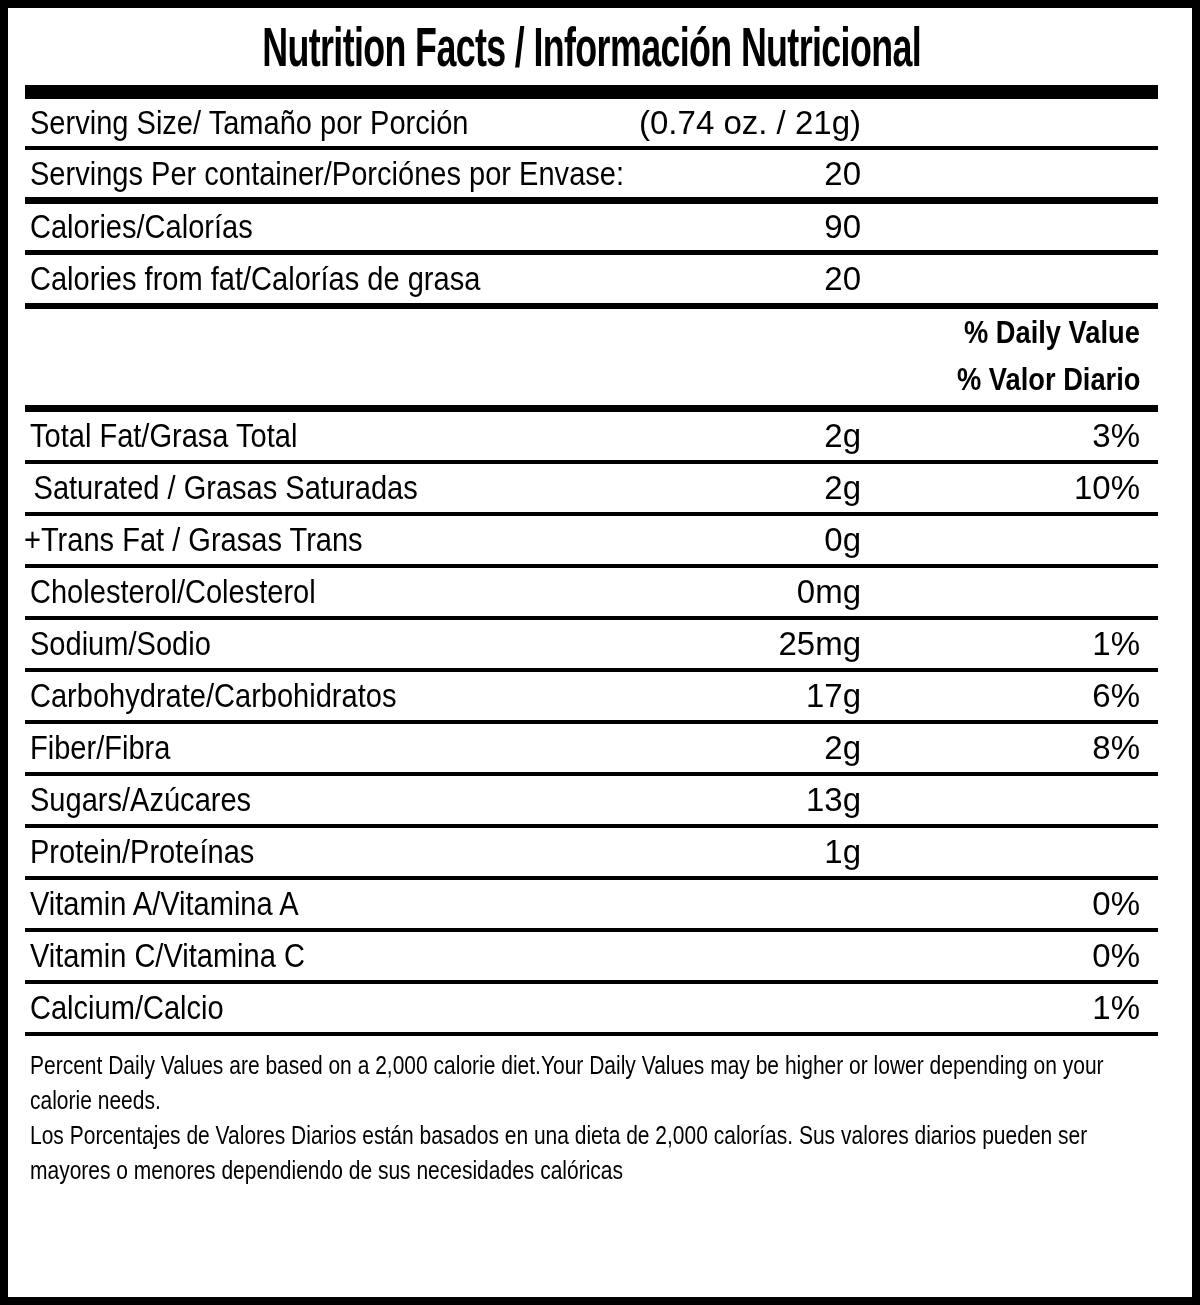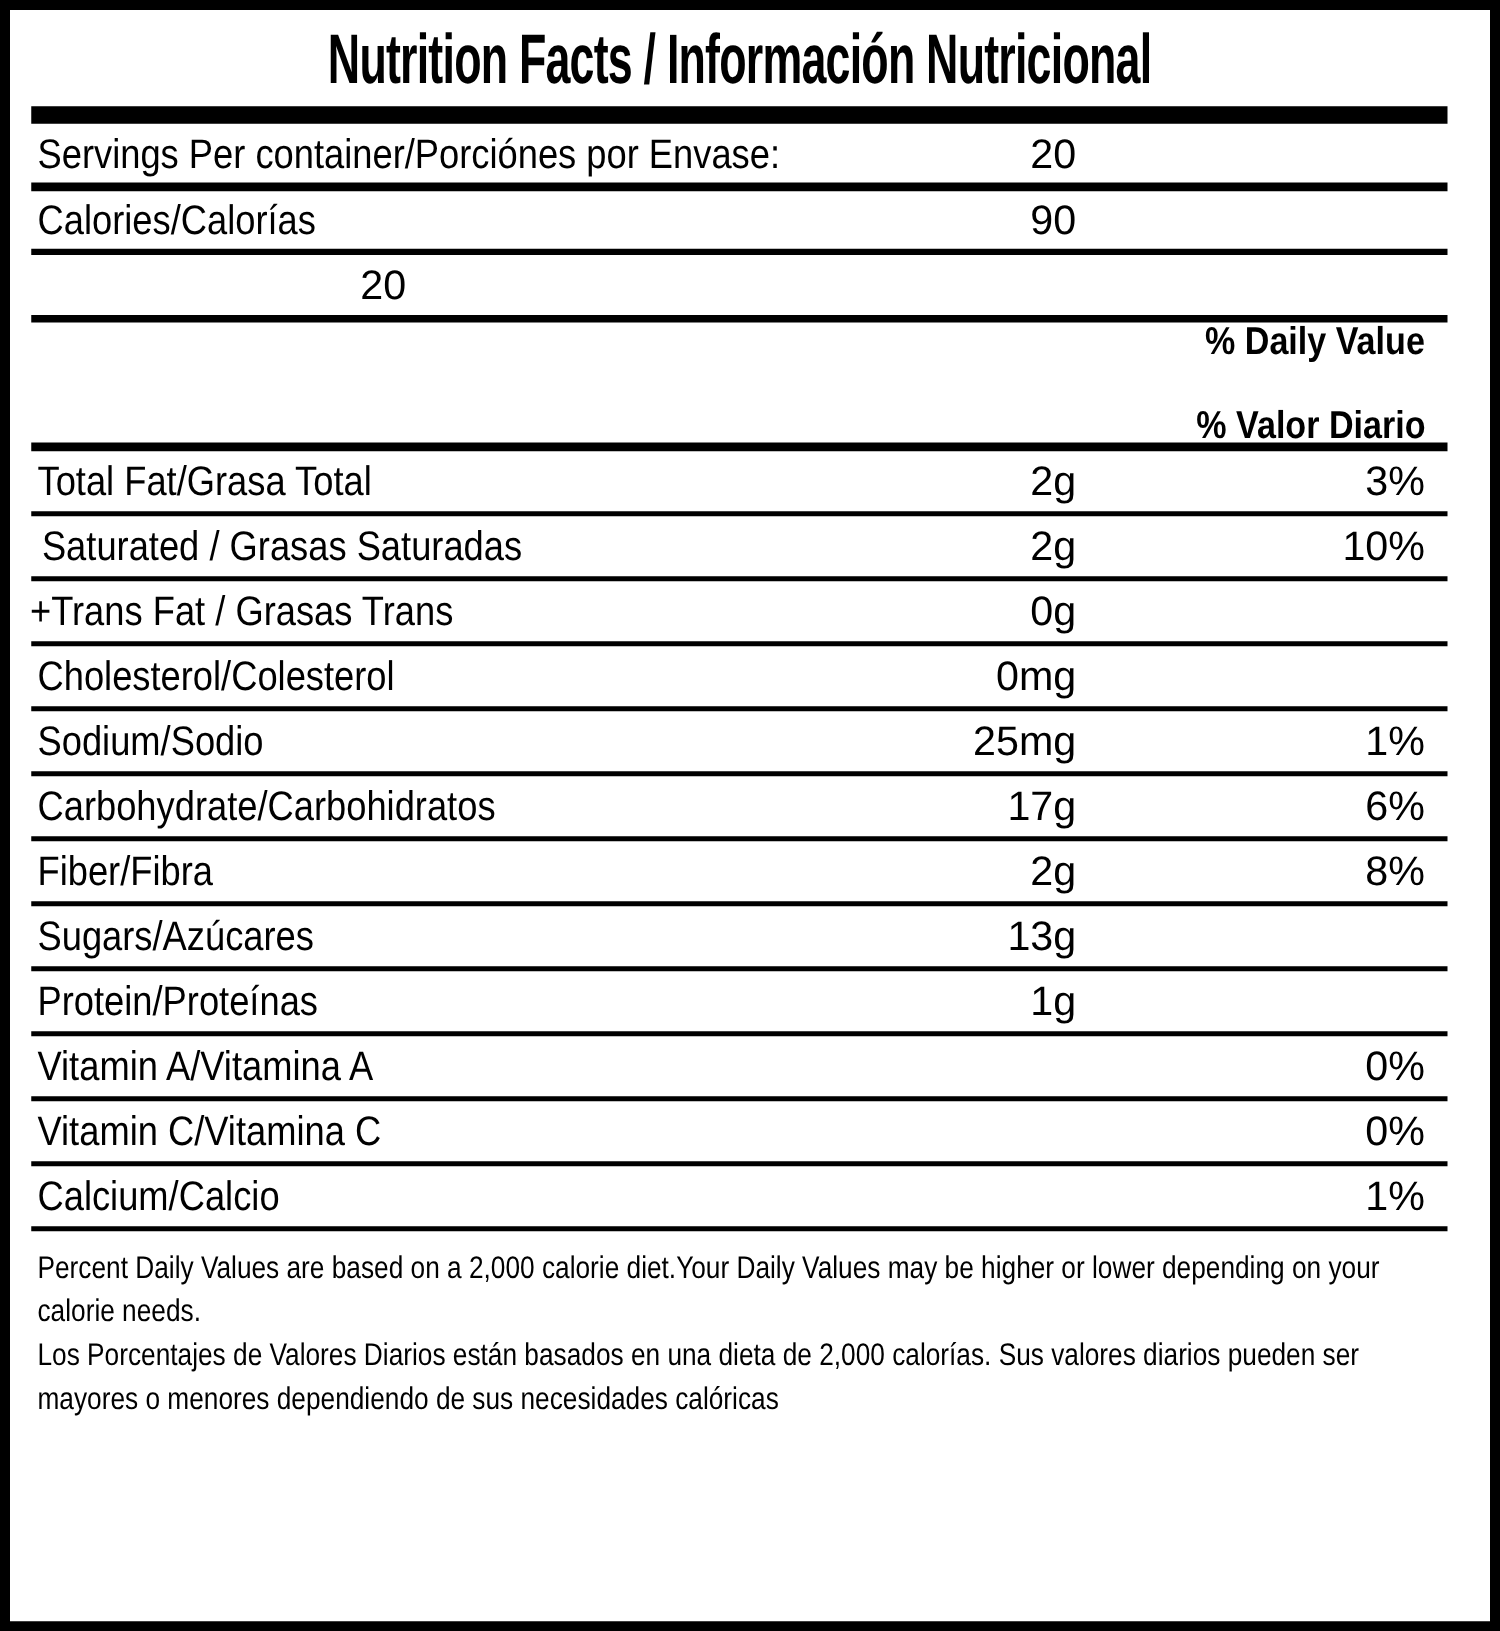--- a/index.html
+++ b/index.html
@@ -83,26 +83,24 @@
   .r-amount    { height: 45px; border-bottom: 5px solid #000; }
   .r-amount .cell-label { font-size: 35px; font-weight: bold; }
   .r-cal       { height: 46px; border-bottom: 5px solid #000; }
   .r-calfat    { height: 48px; border-bottom: 6px solid #000; }
   .dv-block {
     height: 96px;
     border-bottom: 7px solid #000;
     box-sizing: content-box;
     display: flex;
     flex-direction: column;
-    justify-content: center;
     align-items: flex-end;
     padding-right: 18px;
     font-weight: bold;
     font-size: 31px;
-    gap: 20px;
   }
   .cond-r {
     display: inline-block;
     transform: scaleX(0.88);
     transform-origin: right center;
     white-space: nowrap;
     line-height: 47px;
   }
   .r-nutrient  { height: 48px; border-bottom: 4px solid #000; }
   .r-nutrient.last { height: 46px; border-bottom: 8px solid #000; }
@@ -123,39 +121,49 @@
 </head>
 <body>
 
 <div class="nf-label">
 
   <div class="title-wrap">
     <span class="title-cond">Nutrition Facts / Información Nutricional</span>
   </div>
   <div class="title-bar"></div>
 
+  <div class="row r-serving">
+    <div class="cell-label">
+      <span class="cond">Serving Size/ Tamaño por Porción</span>
+    </div>
+    <div class="cell-value">(0.74 oz. / 21g)</div>
+    <div class="cell-percent"></div>
+  </div>
 
   <div class="row r-servings">
     <div class="cell-label">
       <span class="cond">Servings Per container/Porciónes por Envase:</span>
     </div>
     <div class="cell-value">20</div>
     <div class="cell-percent"></div>
   </div>
 
 
   <div class="row r-cal">
     <div class="cell-label">
       <span class="cond">Calories/Calorías</span>
     </div>
     <div class="cell-value">90</div>
     <div class="cell-percent"></div>
   </div>
 
   <div class="row r-calfat">
+    <div class="cell-label">
+      <span class="cond">Calories from fat/Calorías de grasa</span>
+    </div>
     <div class="cell-value">20</div>
     <div class="cell-percent"></div>
   </div>
 
   <div class="dv-block">
     <span class="cond-r">% Daily Value</span>
     <span class="cond-r">% Valor Diario</span>
   </div>
 
   <div class="row r-nutrient">

